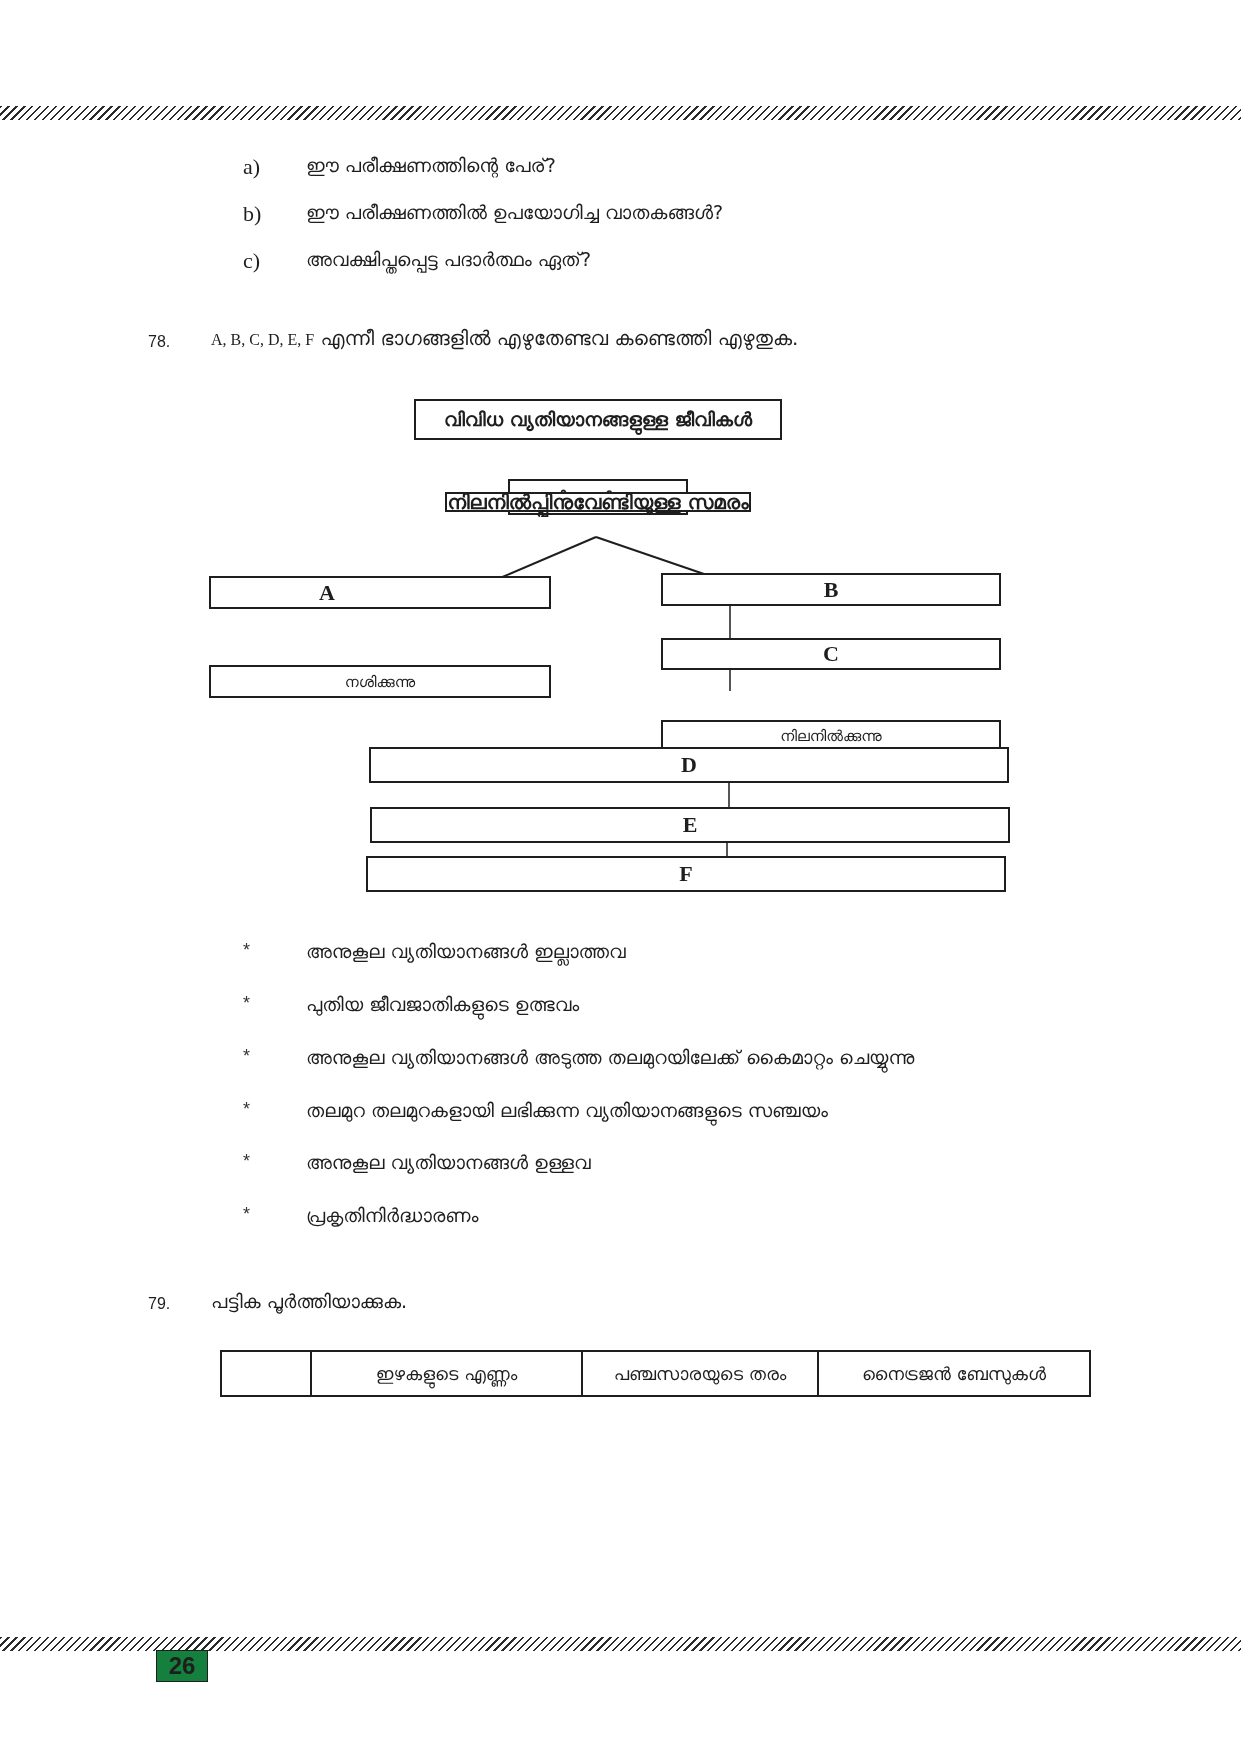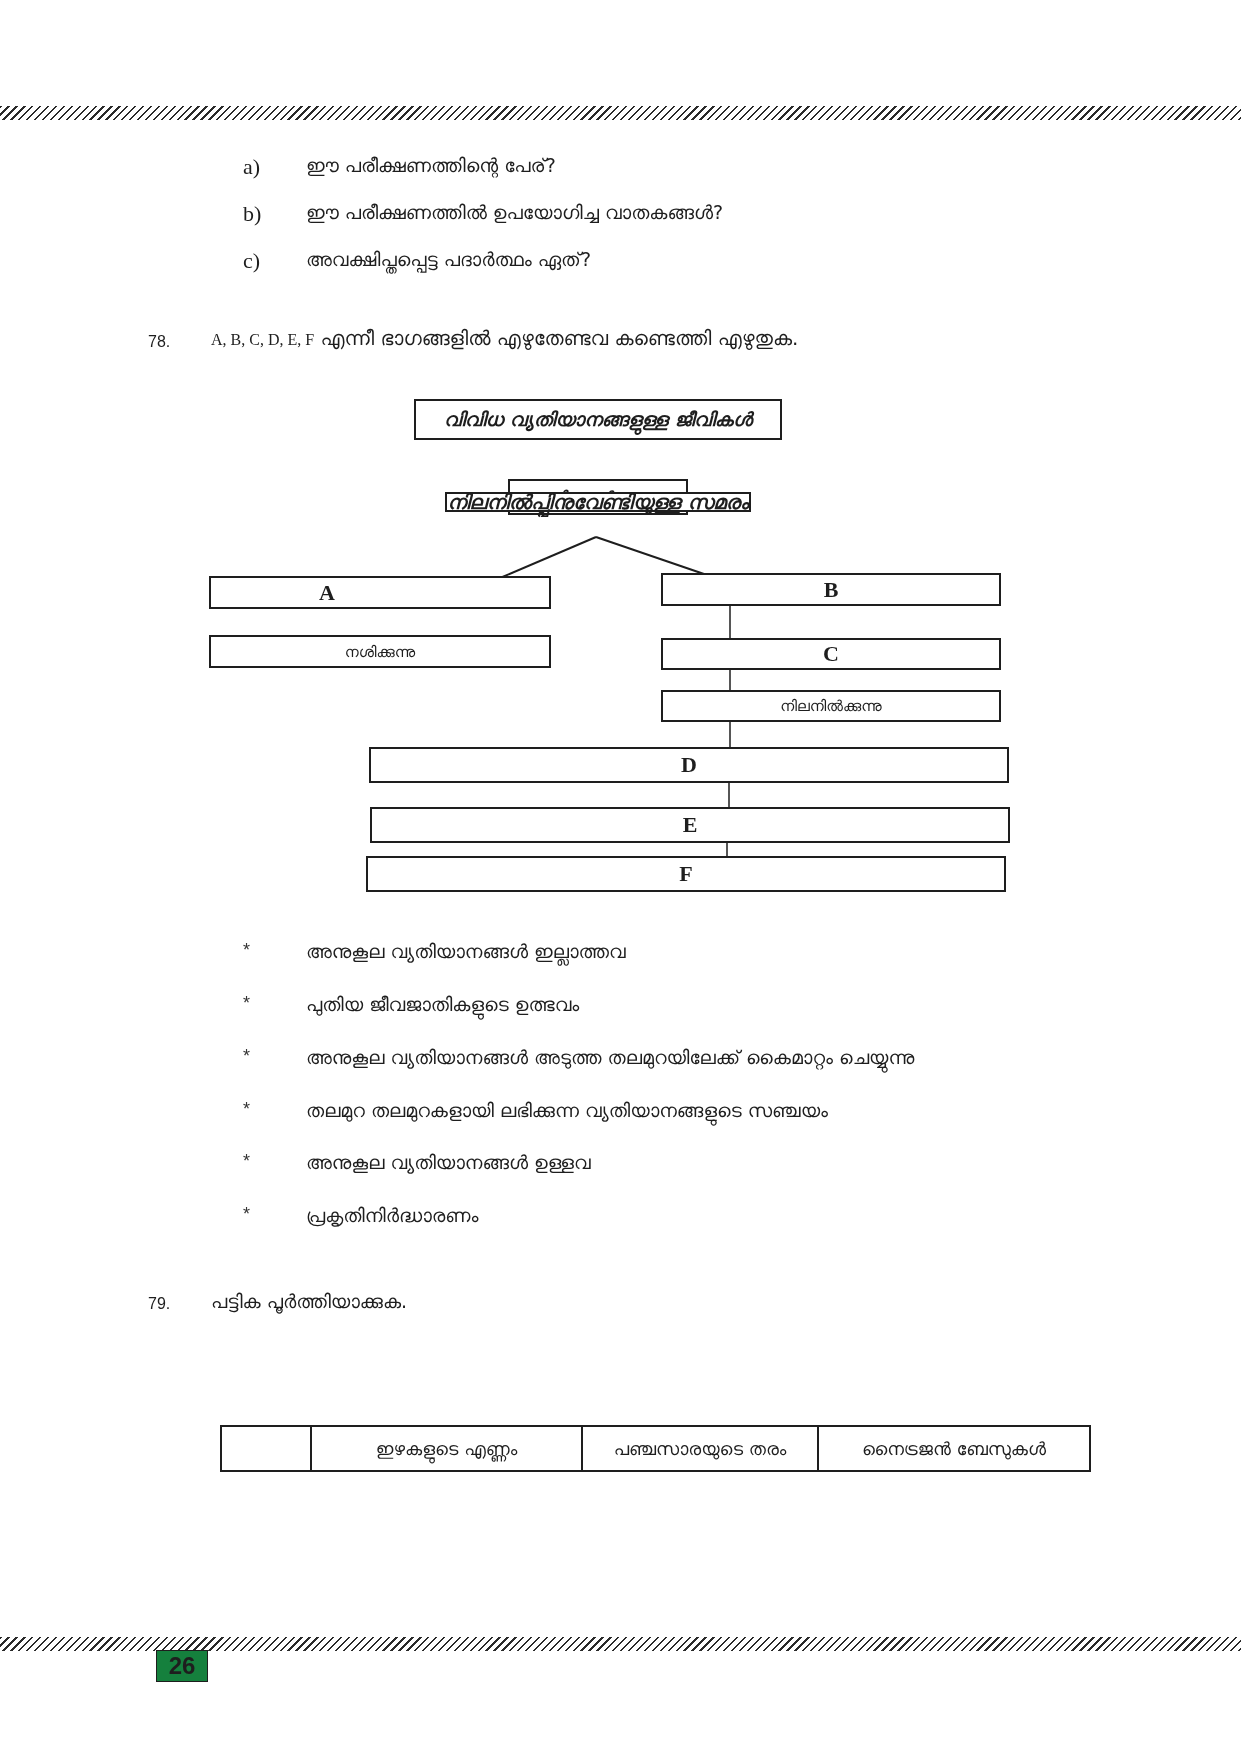--- a/index.html
+++ b/index.html
@@ -10,28 +10,28 @@
   #hatch-bottom { top: 1637px; }
   .pgnum { position: absolute; left: 156px; top: 1650px; width: 50px; height: 30px; border: 1.5px solid #1e1e1e; background: #15803d;
     font-family: "Liberation Sans", sans-serif; font-weight: bold; font-size: 24px; text-align: center; line-height: 30px; }
   .sub { position: absolute; font-size: 19px; }
   .sub .lbl { position: absolute; left: 0; font-family: "Liberation Serif", serif; font-size: 22px; }
   .sub .txt { position: absolute; left: 63px; white-space: nowrap; }
   .qnum { position: absolute; left: 148px; font-family: "Liberation Sans", sans-serif; font-size: 16px; }
   .qtext { position: absolute; left: 211px; font-size: 20px; white-space: nowrap; }
   .qtext .latin { font-family: "Liberation Serif", serif; font-size: 16px; }
   .box { position: absolute; border: 2px solid #1e1e1e; box-sizing: border-box; background: #fff; display: flex; align-items: center; justify-content: center; white-space: nowrap; }
-  .box.ml { font-weight: bold; font-style: italic; }
+  .box.ml { font-weight: bold; }
   .box.letter { font-family: "Liberation Serif", serif; font-weight: bold; font-size: 22px; }
-  .box.plain { font-size: 15px; }
+  .box.plain { font-size: 15px; margin-top: 30px; }
   svg.lines { position: absolute; left: 0; top: 0; width: 1241px; height: 1754px; pointer-events: none; }
   .opt { position: absolute; left: 243px; font-size: 19px; white-space: nowrap; }
   .opt .star { position: absolute; left: 0; font-family: "Liberation Sans", sans-serif; font-size: 18px; color: #333; }
   .opt .otxt { position: absolute; left: 63px; }
-  table.q79 { position: absolute; left: 220px; top: 1425px; border-collapse: collapse; }
+  table.q79 { position: absolute; left: 220px; top: 1350px; border-collapse: collapse; }
   table.q79 td, table.q79 th { border: 2px solid #1e1e1e; padding: 0; }
   table.q79 th { height: 43px; font-weight: normal; font-size: 18px; white-space: nowrap; }
   table.q79 td { height: 58px; }
   table.q79 .rowhead { font-family: "Liberation Serif", serif; font-size: 22px; text-align: center; }
 </style>
 </head>
 <body>
 
 <div class="hatch" id="hatch-top"></div>
 

